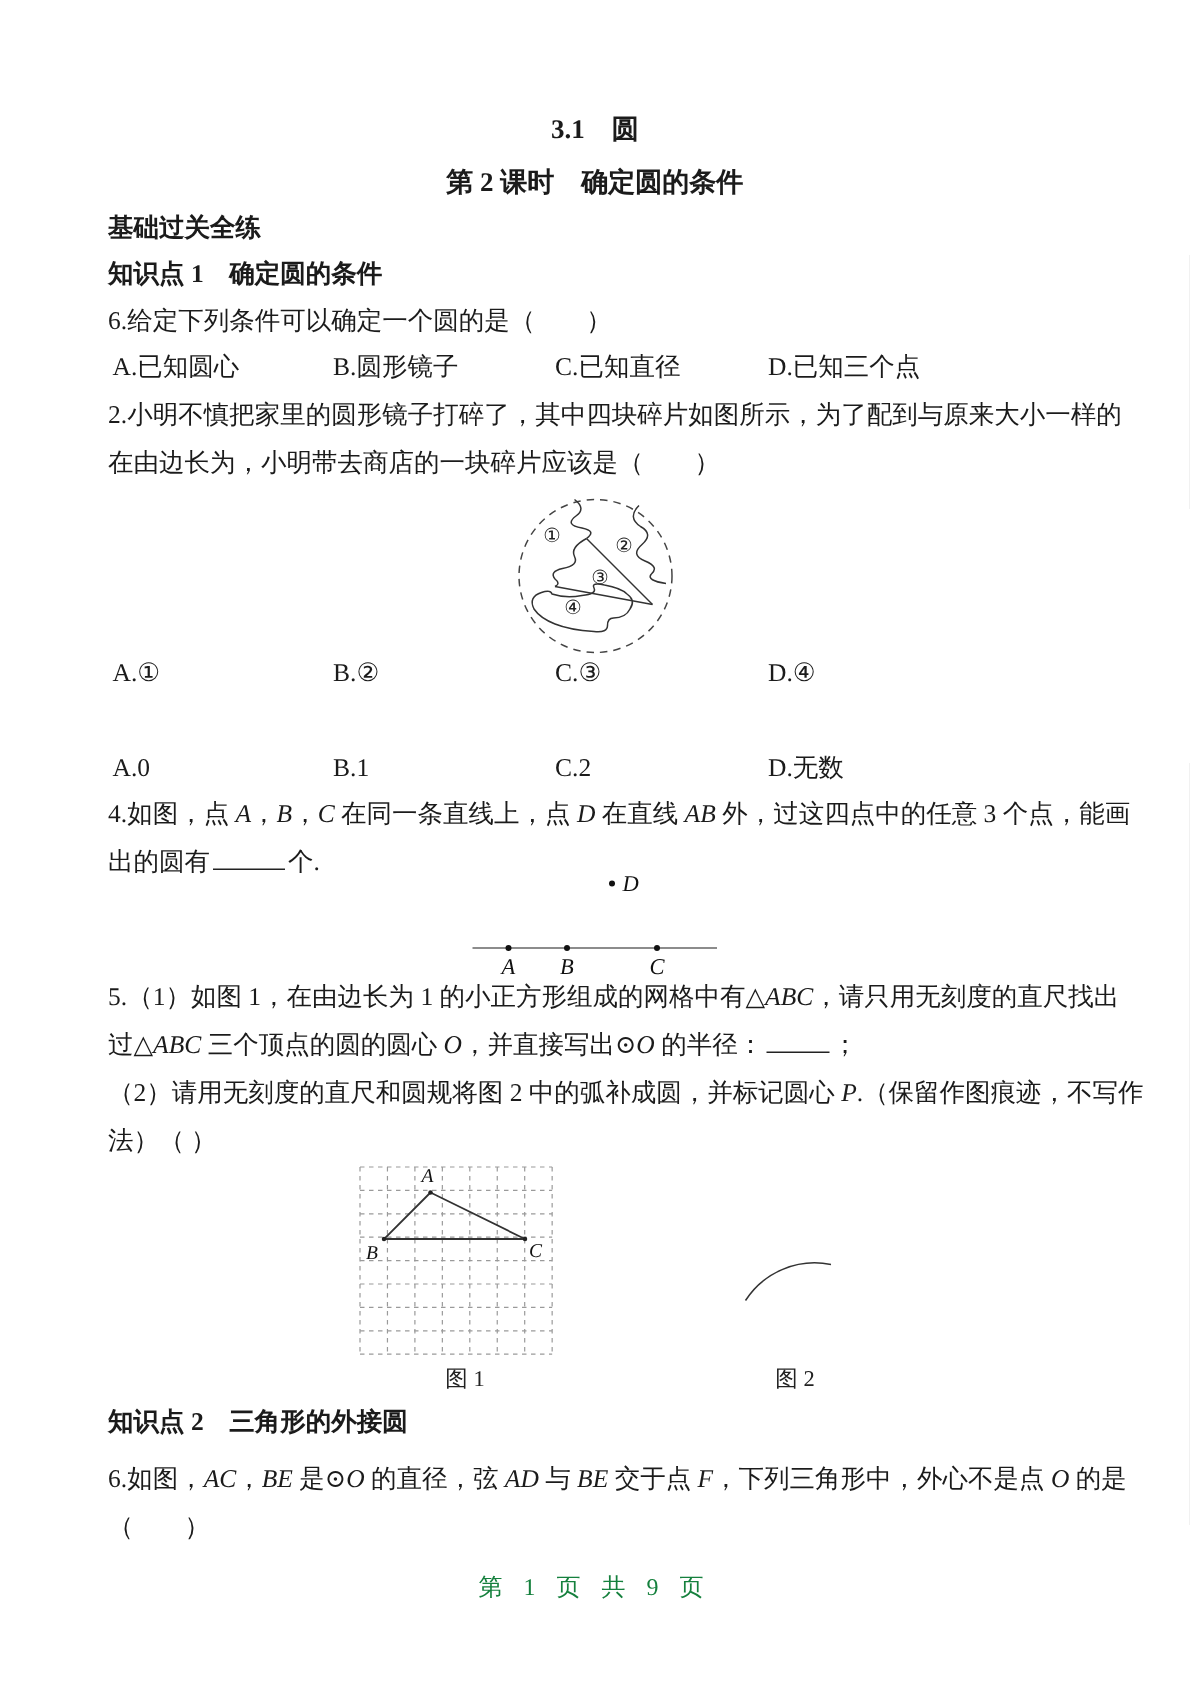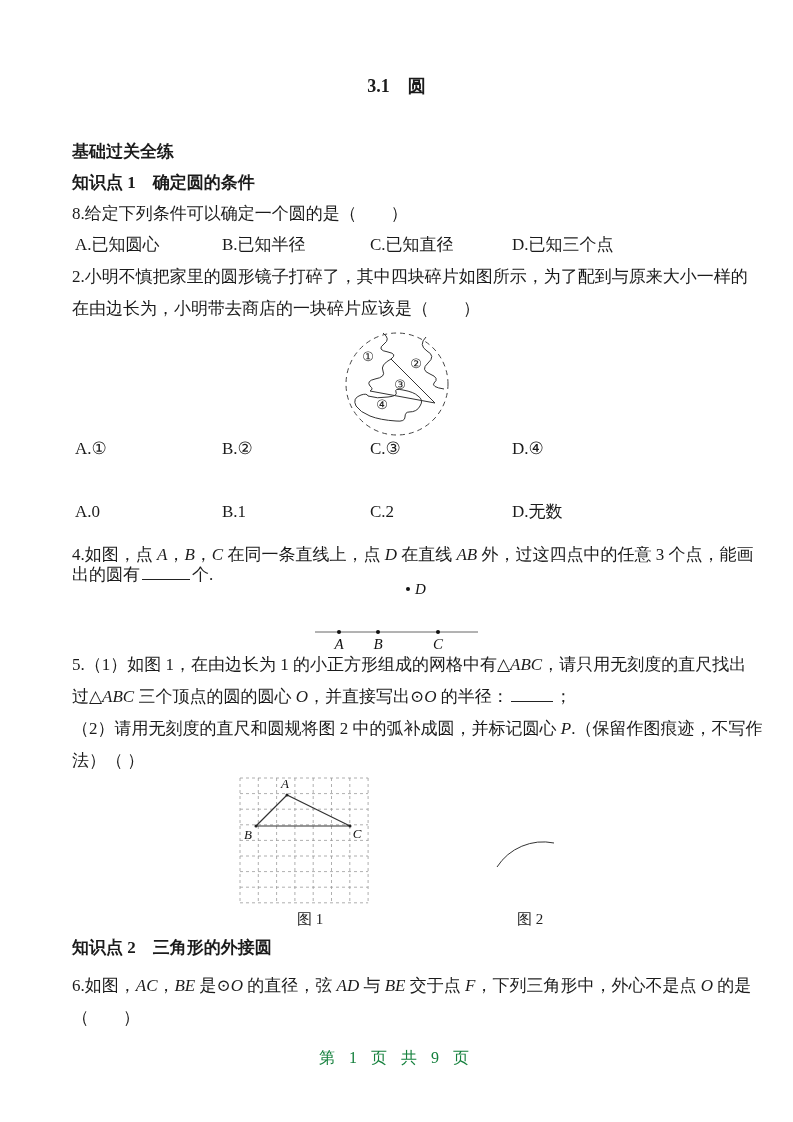--- a/index.html
+++ b/index.html
@@ -25,27 +25,28 @@
   .caption{position:absolute;font-size:15px;text-align:center;color:#222;}
   .footer{position:absolute;left:0;width:793px;top:1048px;text-align:center;font-size:16px;letter-spacing:5px;color:#15803d;}
   svg{display:block;}
 </style>
 </head>
 <body>
 
 <div class="page">
 
   <div class="line center bold title" style="top:74px">3.1　圆</div>
+  <div class="line center bold title" style="top:109px">第 2 课时　确定圆的条件</div>
   <div class="line bold" style="top:140px">基础过关全练</div>
   <div class="line bold" style="top:171px">知识点 1　确定圆的条件</div>
 
-  <div class="line" style="top:202px">8.给定下列条件可以确定一个圆的是（　　）</div>
+  <div class="line" style="top:202px">6.给定下列条件可以确定一个圆的是（　　）</div>
   <div class="opts" style="top:233px">
     <span>A.已知圆心</span>
-    <span>B.已知半径</span>
+    <span>B.圆形镜子</span>
     <span>C.已知直径</span>
     <span>D.已知三个点</span>
   </div>
 
   <div class="line" style="top:265px">2.小明不慎把家里的圆形镜子打碎了，其中四块碎片如图所示，为了配到与原来大小一样的</div>
   <div class="line" style="top:297px">在由边长为，小明带去商店的一块碎片应该是（　　）</div>
 
   <div class="fig" style="left:330px;top:325px">
     <svg width="140" height="120" viewBox="0 0 140 120">
       <circle cx="67" cy="59" r="51" fill="none" stroke="#444" stroke-width="1" stroke-dasharray="5 4"></circle>
@@ -69,21 +70,21 @@
     <span>D.④</span>
   </div>
 
   <div class="opts" style="top:500px">
     <span>A.0</span>
     <span>B.1</span>
     <span>C.2</span>
     <span>D.无数</span>
   </div>
 
-  <div class="line" style="top:543px">
+  <div class="line" style="top:531px">
     <span>4.如图，点 </span><span class="var">A</span><span>，</span><span class="var">B</span><span>，</span><span class="var">C</span><span> 在同一条直线上，点 </span><span class="var">D</span><span> 在直线 </span><span class="var">AB</span><span> 外，过这四点中的任意 3 个点，能画</span>
   </div>
   <div class="line" style="top:563px">
     <span>出的圆有</span><span class="blank w48"></span><span>个.</span>
   </div>
 
   <div class="fig" style="left:300px;top:575px">
     <svg width="220" height="78" viewBox="0 0 220 78">
       <circle cx="108" cy="14" r="2" fill="#111"></circle>
       <text x="115" y="19" font-size="15" font-style="italic" fill="#111">D</text>

